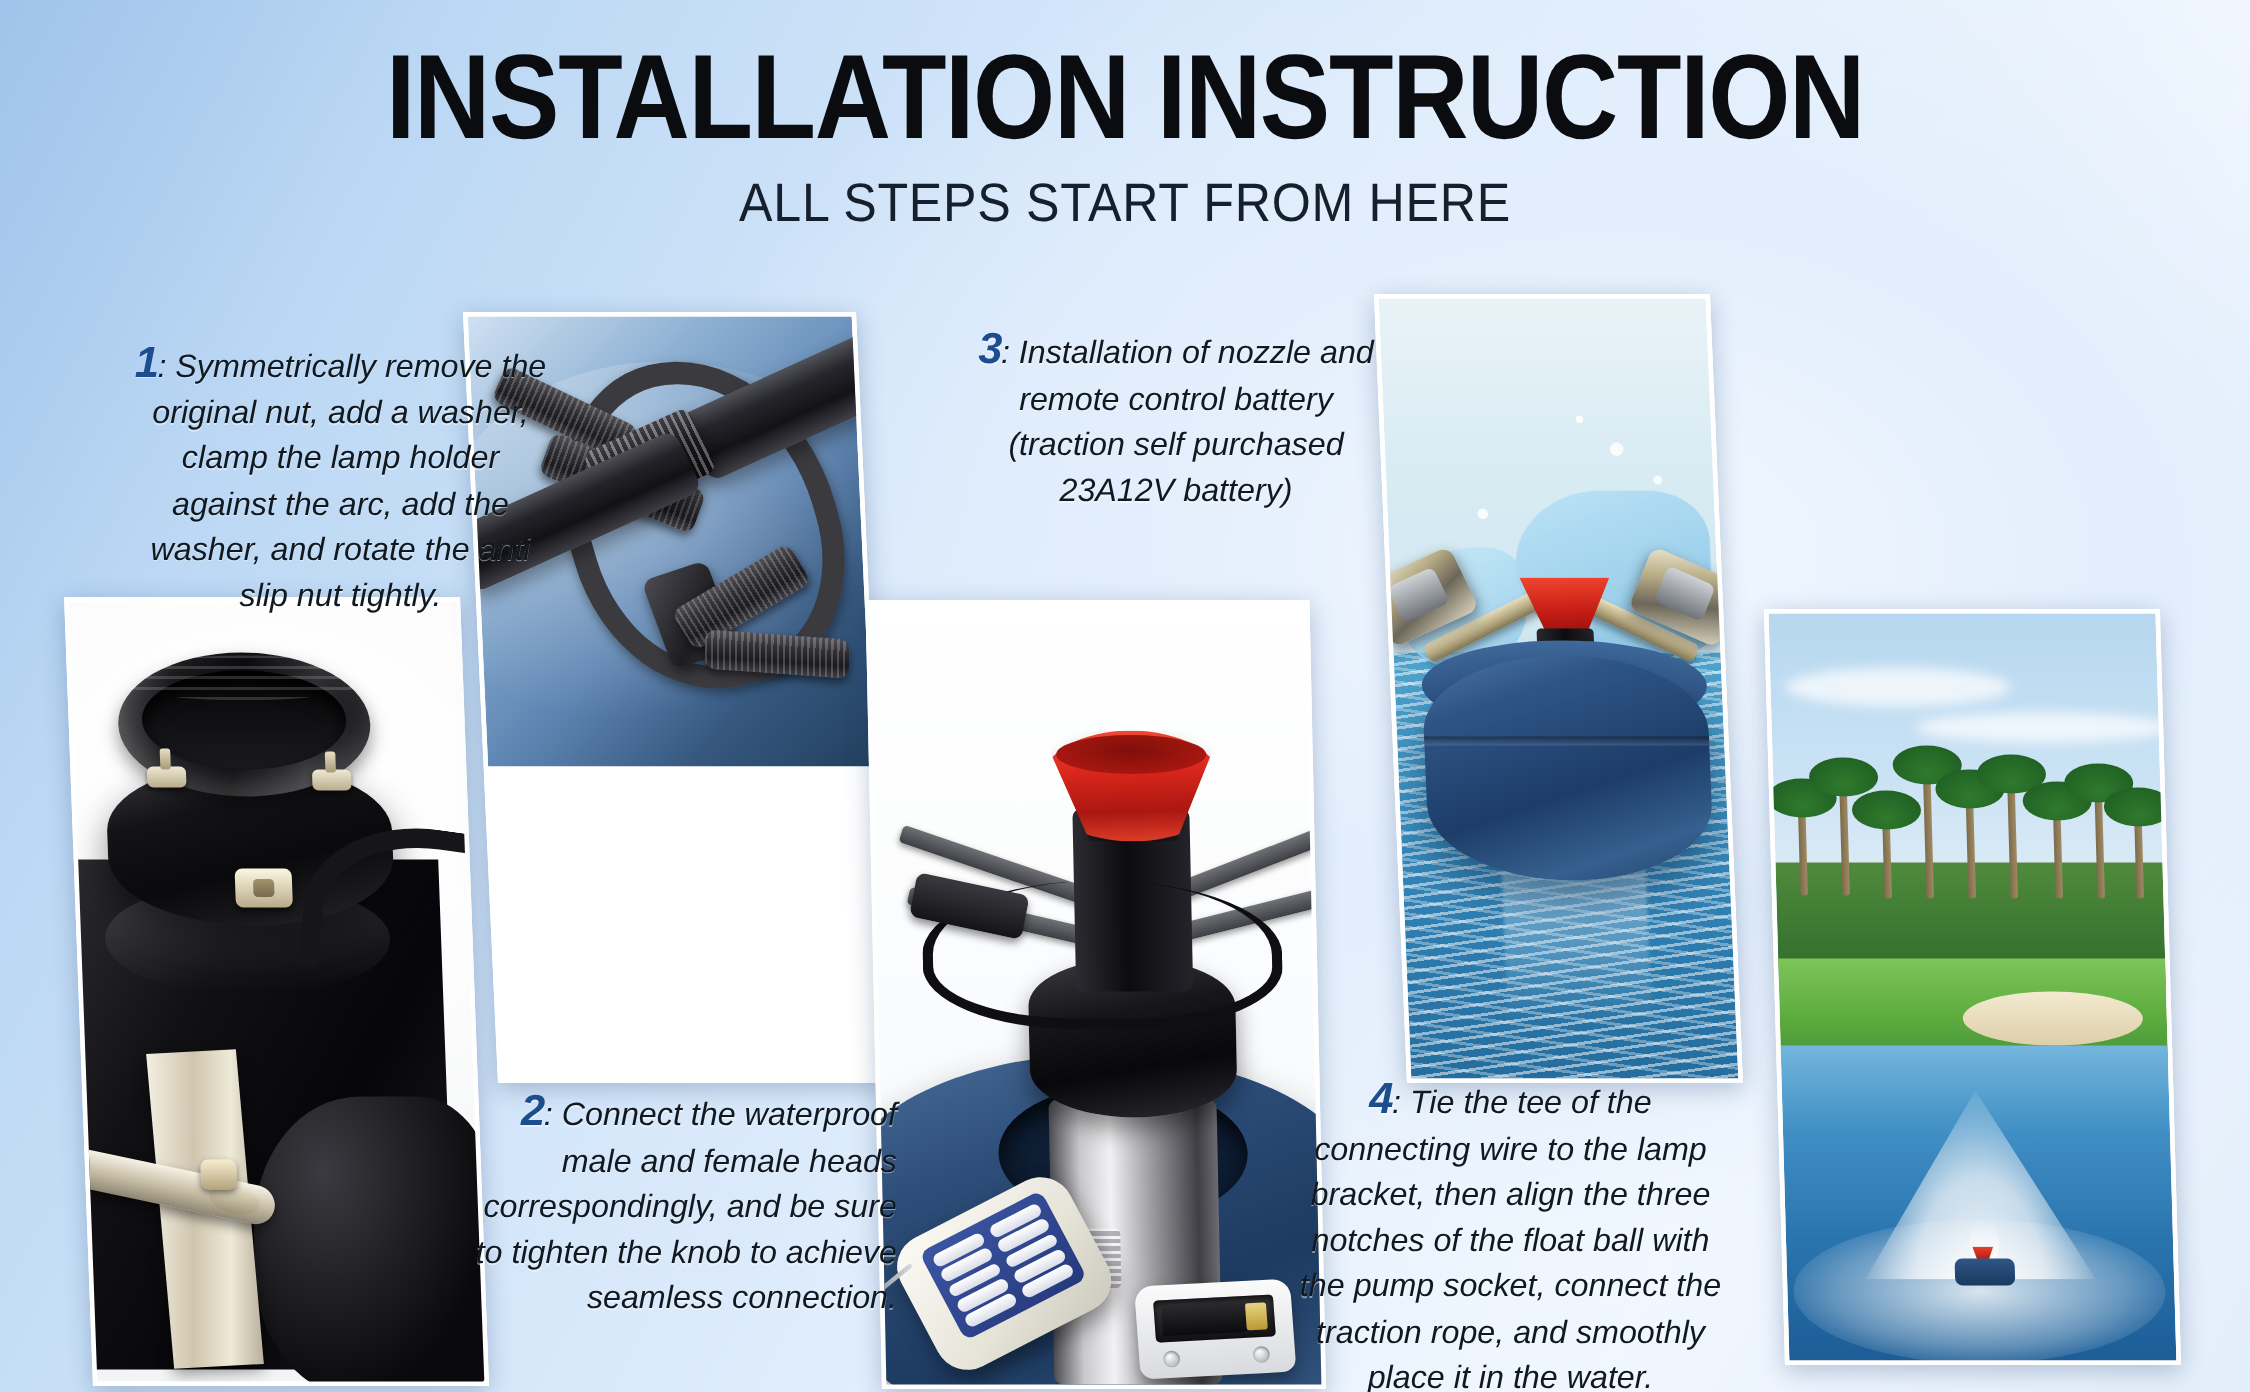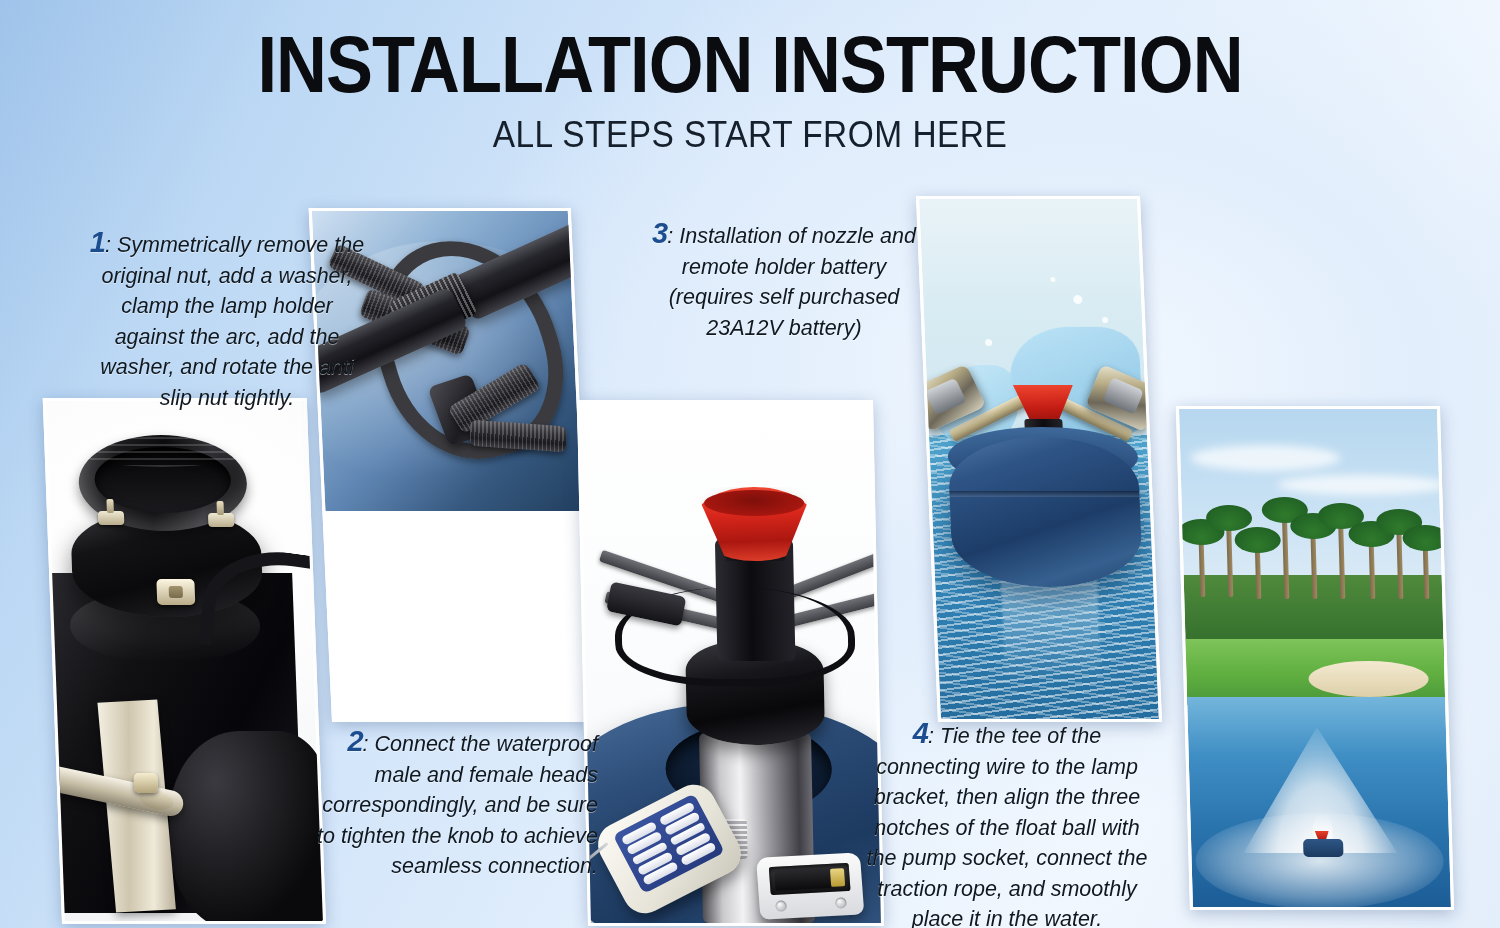--- a/index.html
+++ b/index.html
@@ -420,21 +420,21 @@
 
   <div class="step s1">
     <span class="num">1</span><span>: </span><span>Symmetrically remove the original nut, add a washer, clamp the lamp holder against the arc, add the washer, and rotate the anti slip nut tightly.</span>
   </div>
 
   <div class="step s2">
     <span class="num">2</span><span>: </span><span>Connect the waterproof male and female heads correspondingly, and be sure to tighten the knob to achieve seamless connection.</span>
   </div>
 
   <div class="step s3">
-    <span class="num">3</span><span>: </span><span>Installation of nozzle and remote holder battery (requires self purchased 23A12V battery)</span>
+    <span class="num">3</span><span>: </span><span>Installation of nozzle and remote control battery (traction self purchased 23A12V battery)</span>
   </div>
 
   <div class="step s4">
     <span class="num">4</span><span>: </span><span>Tie the tee of the connecting wire to the lamp bracket, then align the three notches of the float ball with the pump socket, connect the traction rope, and smoothly place it in the water.</span>
   </div>
 
 
 </div>
 
 </body></html>

